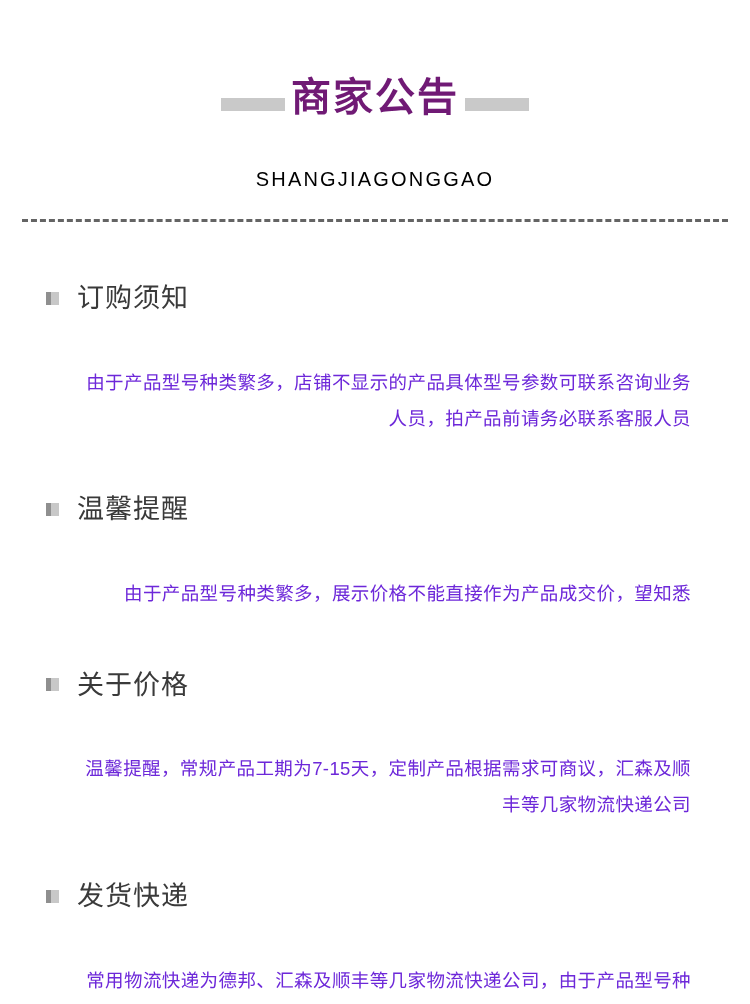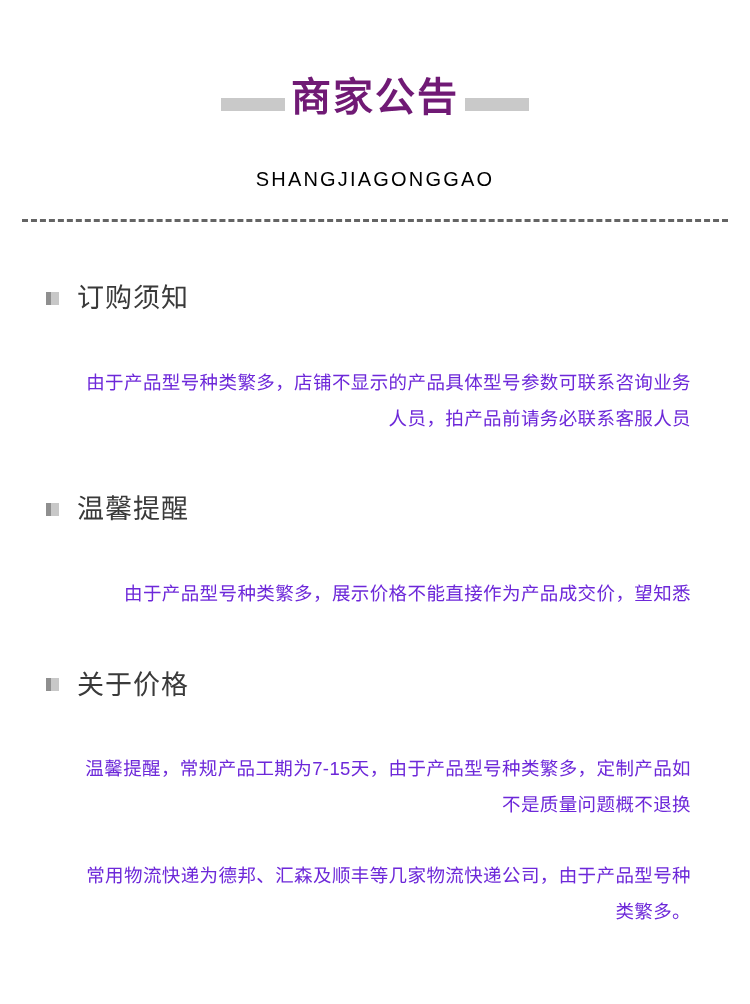--- a/index.html
+++ b/index.html
@@ -157,21 +157,25 @@
         <h2 class="sec-title">温馨提醒</h2>
       </div>
       <p class="sec-body">由于产品型号种类繁多，展示价格不能直接作为产品成交价，望知悉</p>
     </div>
 
     <div class="section">
       <div class="sec-head">
         <span class="bullet"></span>
         <h2 class="sec-title">关于价格</h2>
       </div>
-      <p class="sec-body">温馨提醒，常规产品工期为7-15天，由于产品型号种类繁多，定制产品如不是质量问题概不退换</p>
+      <p class="sec-body">温馨提醒，常规产品工期为7-15天，定制产品根据需求可商议，汇森及顺丰等几家物流快递公司</p>
     </div>
 
     <div class="section">
+      <div class="sec-head">
+        <span class="bullet"></span>
+        <h2 class="sec-title">发货快递</h2>
+      </div>
       <p class="sec-body">常用物流快递为德邦、汇森及顺丰等几家物流快递公司，由于产品型号种类繁多。</p>
     </div>
 
   </div>
 </div>
 
 </body></html>

